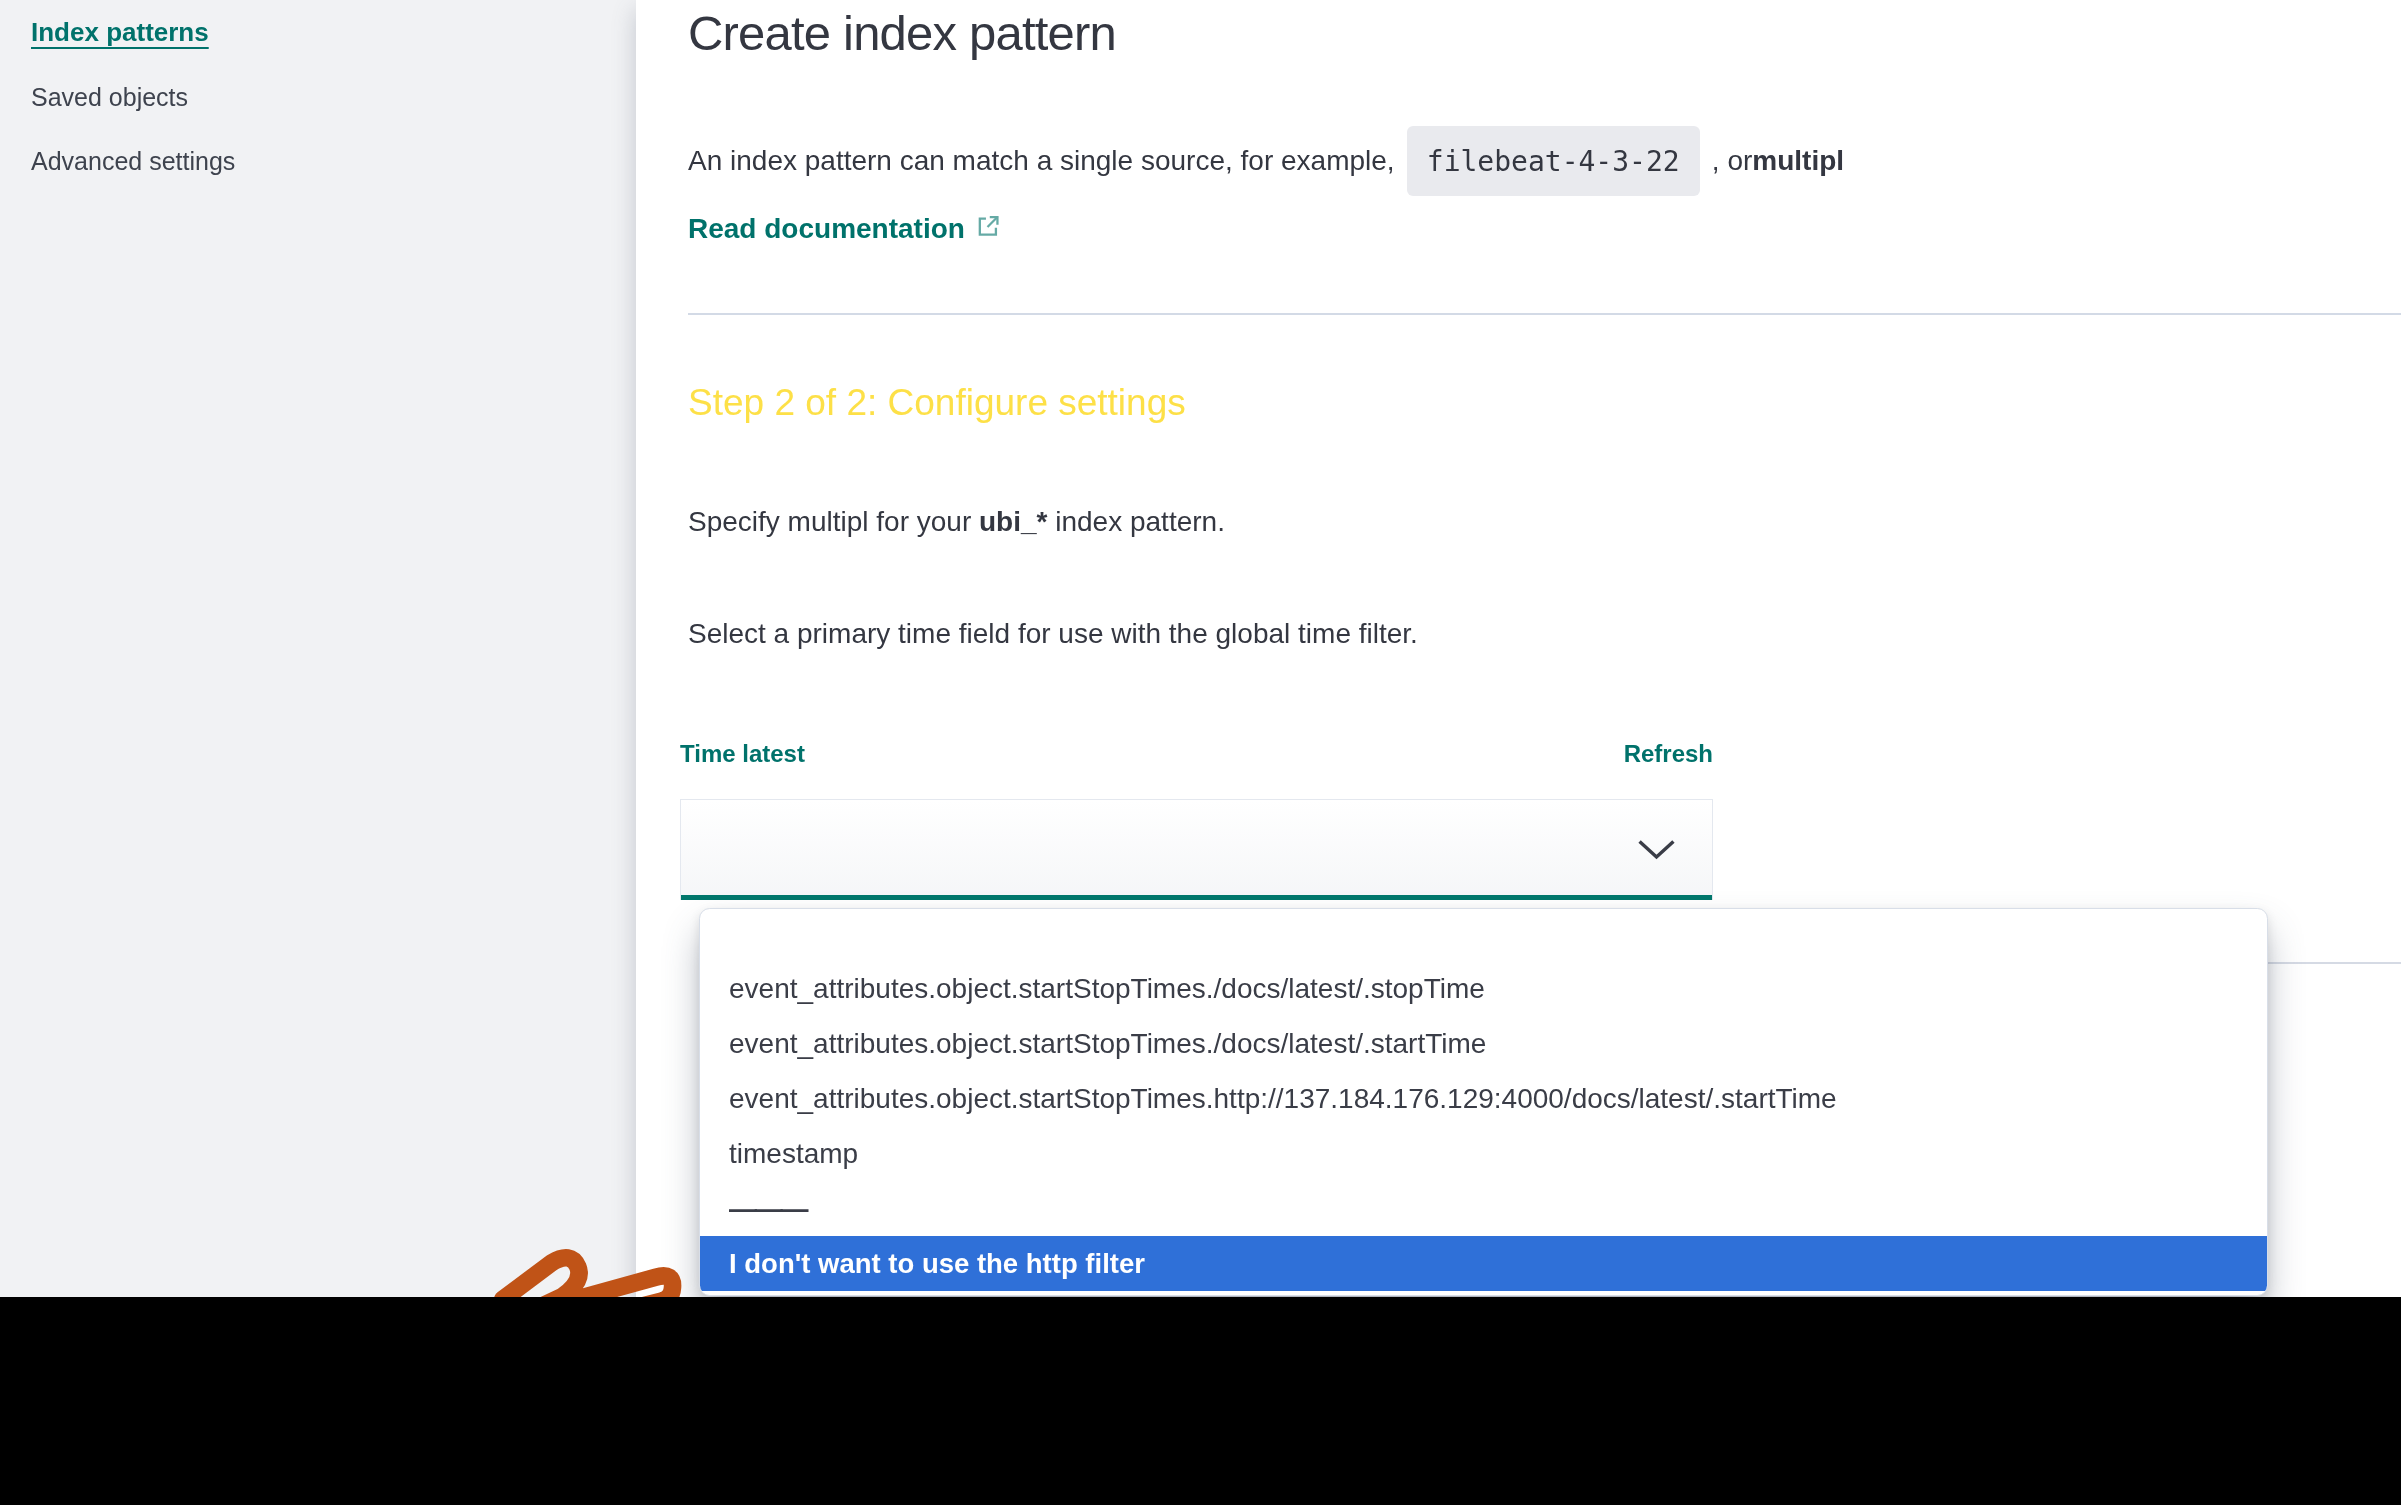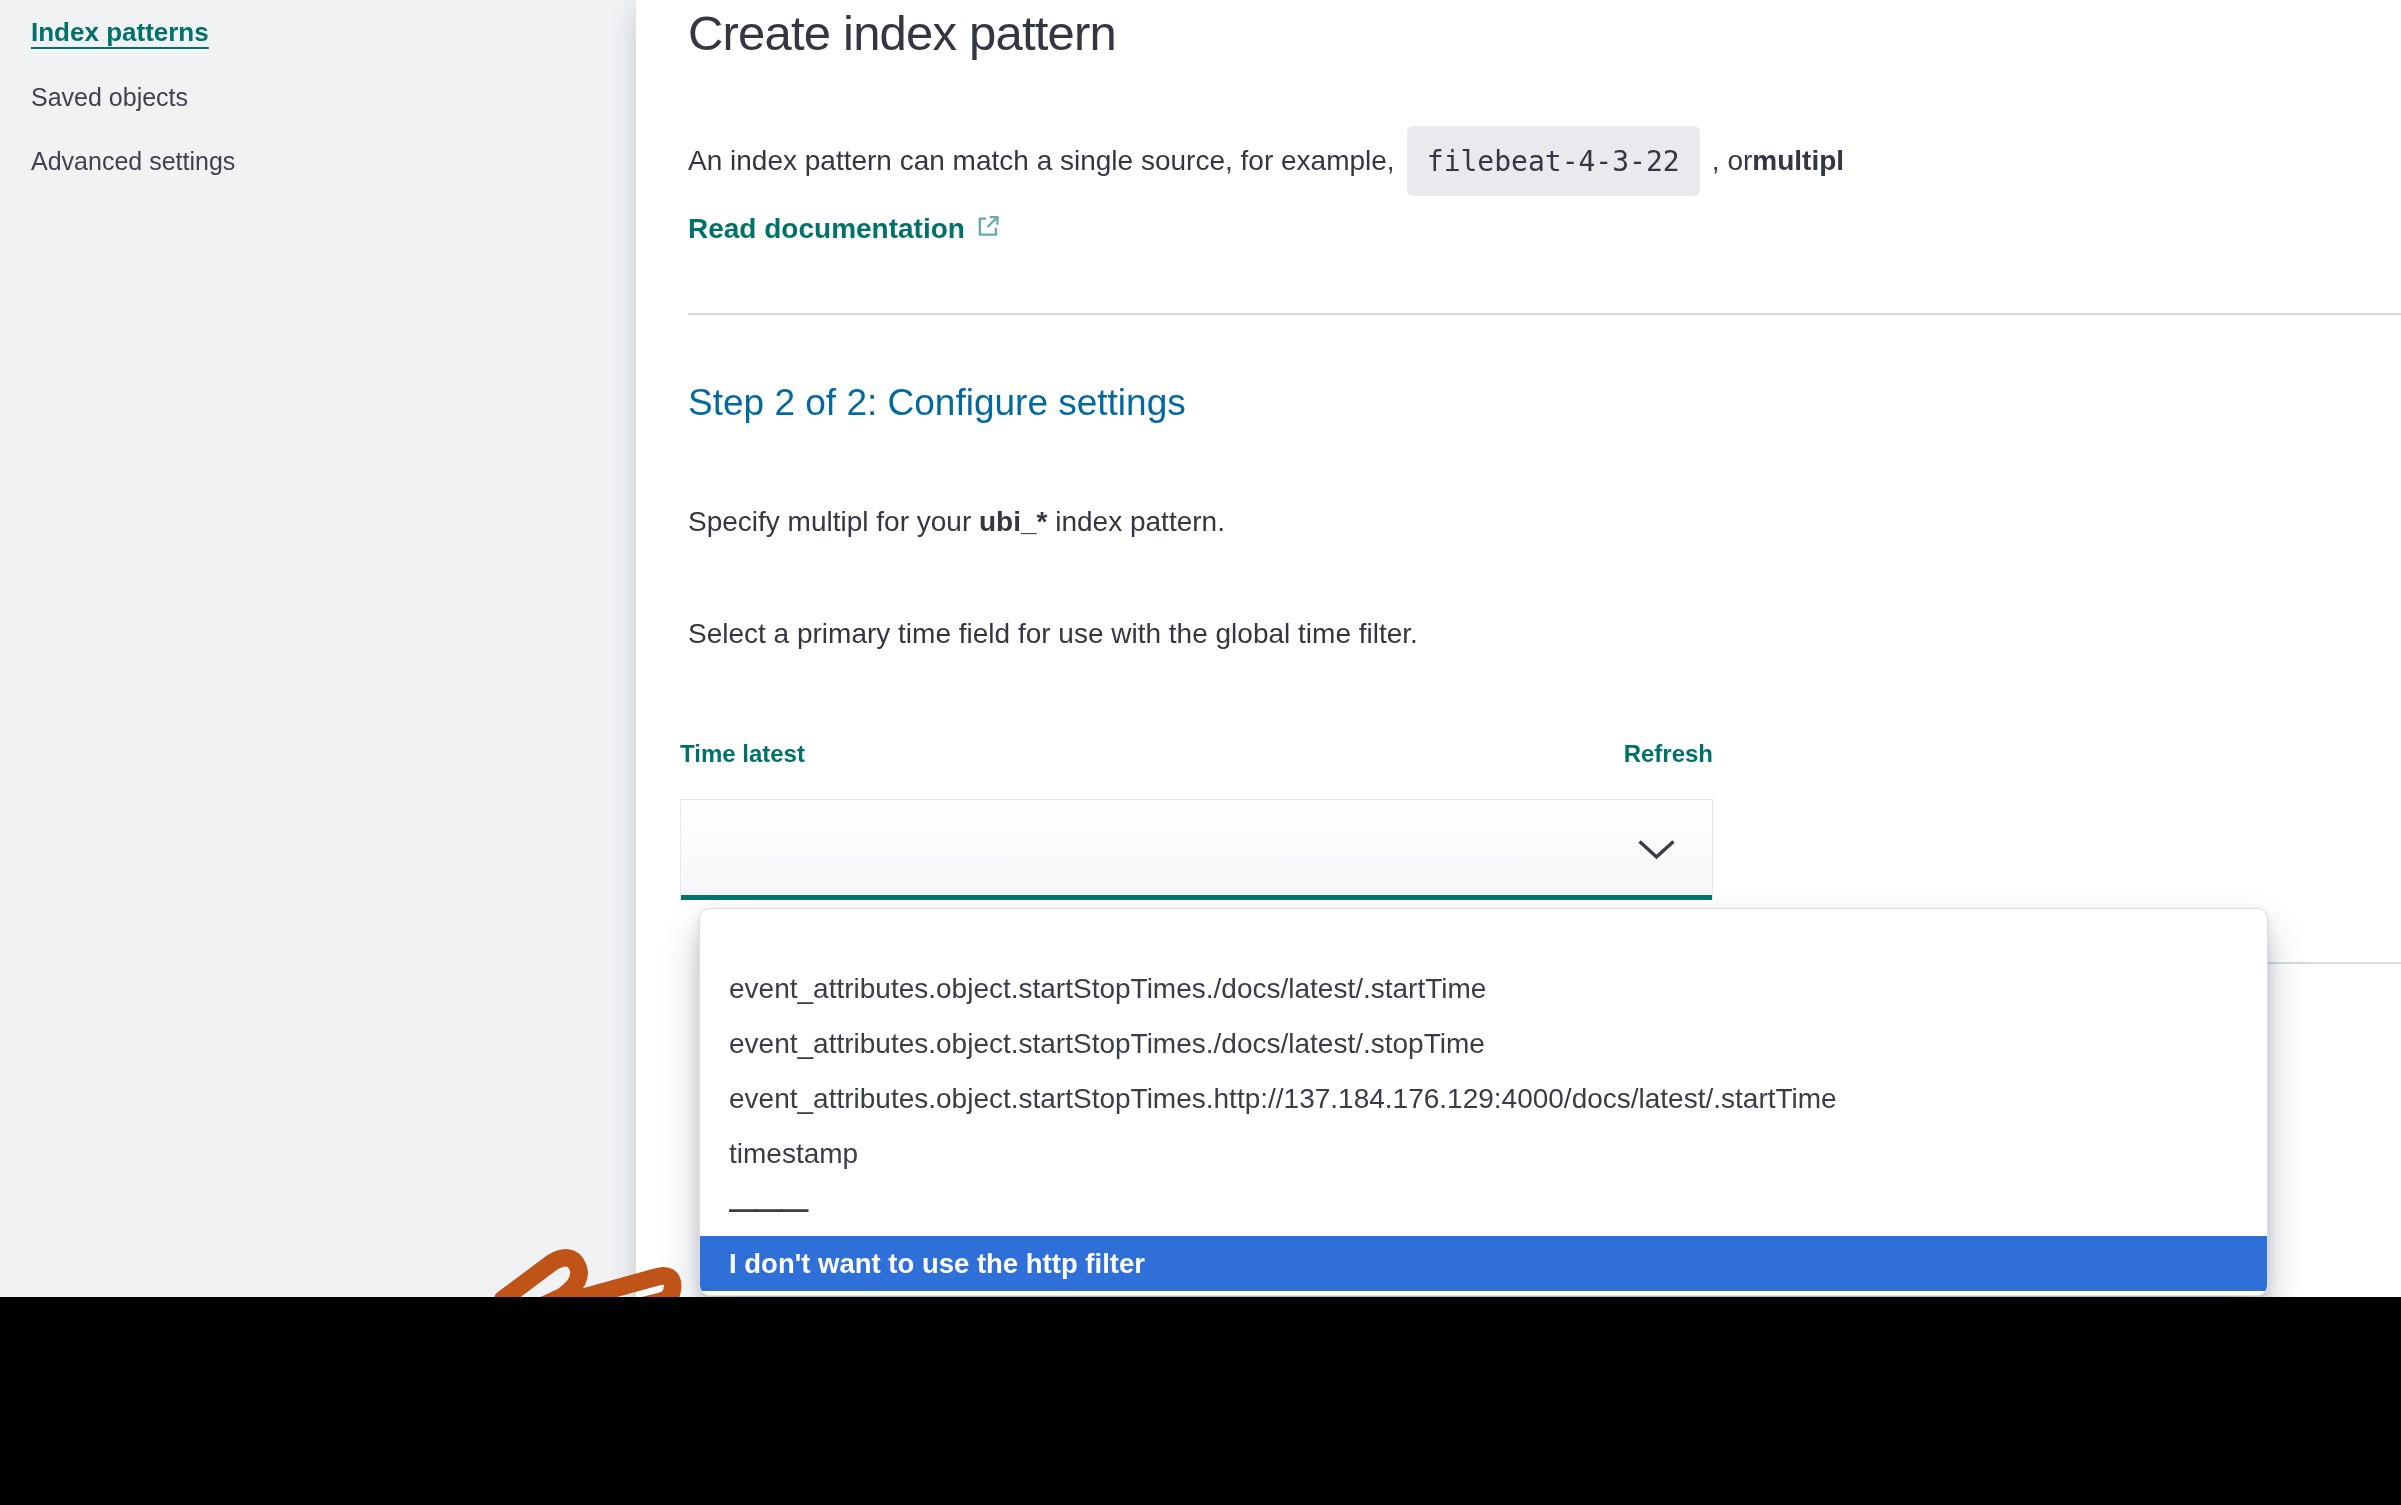--- a/index.html
+++ b/index.html
@@ -54,21 +54,21 @@
     font-size:28px;font-weight:700;color:#00726B;
     display:flex;align-items:center;gap:10.7px;cursor:pointer;
     white-space:nowrap;
     margin-top:13px;
   }
   .doc-link svg{opacity:.6;}
   .hr1{position:absolute;left:688px;top:313px;width:1714px;height:2.3px;background:#D3DAE6;z-index:2;}
   .hr-behind{position:absolute;left:2216px;top:962px;width:185px;height:2.3px;background:#D5DAE4;z-index:2;}
   .step-heading{
     position:absolute;left:688px;top:382px;z-index:2;
-    font-size:37px;font-weight:400;color:#0369a1;white-space:nowrap;
+    font-size:37px;font-weight:400;color:#fde047;white-space:nowrap;
   }
   .specify,.select-hint{
     position:absolute;left:688px;z-index:2;
     font-size:28px;color:#343741;white-space:nowrap;
   }
   .specify{top:506px;}
   .select-hint{top:618px;}
   .field-row{
     position:absolute;left:680px;top:740px;width:1033px;z-index:2;
     display:flex;justify-content:space-between;align-items:baseline;
@@ -166,22 +166,22 @@
     <span class="chev">
       <svg width="37" height="20" viewBox="0 0 48 26" fill="none" stroke="#3A3D47" stroke-width="4.5">
         <polyline points="2,2 24,22 46,2"></polyline>
       </svg>
     </span>
     <span class="underline"></span>
   </div>
 
   <div class="dropdown">
     <div class="opt empty"></div>
+    <div class="opt">event_attributes.object.startStopTimes./docs/latest/.stopTime</div>
     <div class="opt">event_attributes.object.startStopTimes./docs/latest/.startTime</div>
-    <div class="opt">event_attributes.object.startStopTimes./docs/latest/.stopTime</div>
     <div class="opt">event_attributes.object.startStopTimes.http://137.184.176.129:4000/docs/latest/.startTime</div>
     <div class="opt">timestamp</div>
     <div class="opt divider-row">———</div>
     <div class="opt selected">I don't want to use the http filter</div>
   </div>
 
   <svg class="hand" width="2401" height="1506" viewBox="0 0 3142 1970">
     <path fill="none" stroke="#C05317" stroke-width="23" stroke-linejoin="round" stroke-linecap="round" d="M 598 1777
          L 630 1764
          L 658 1700

